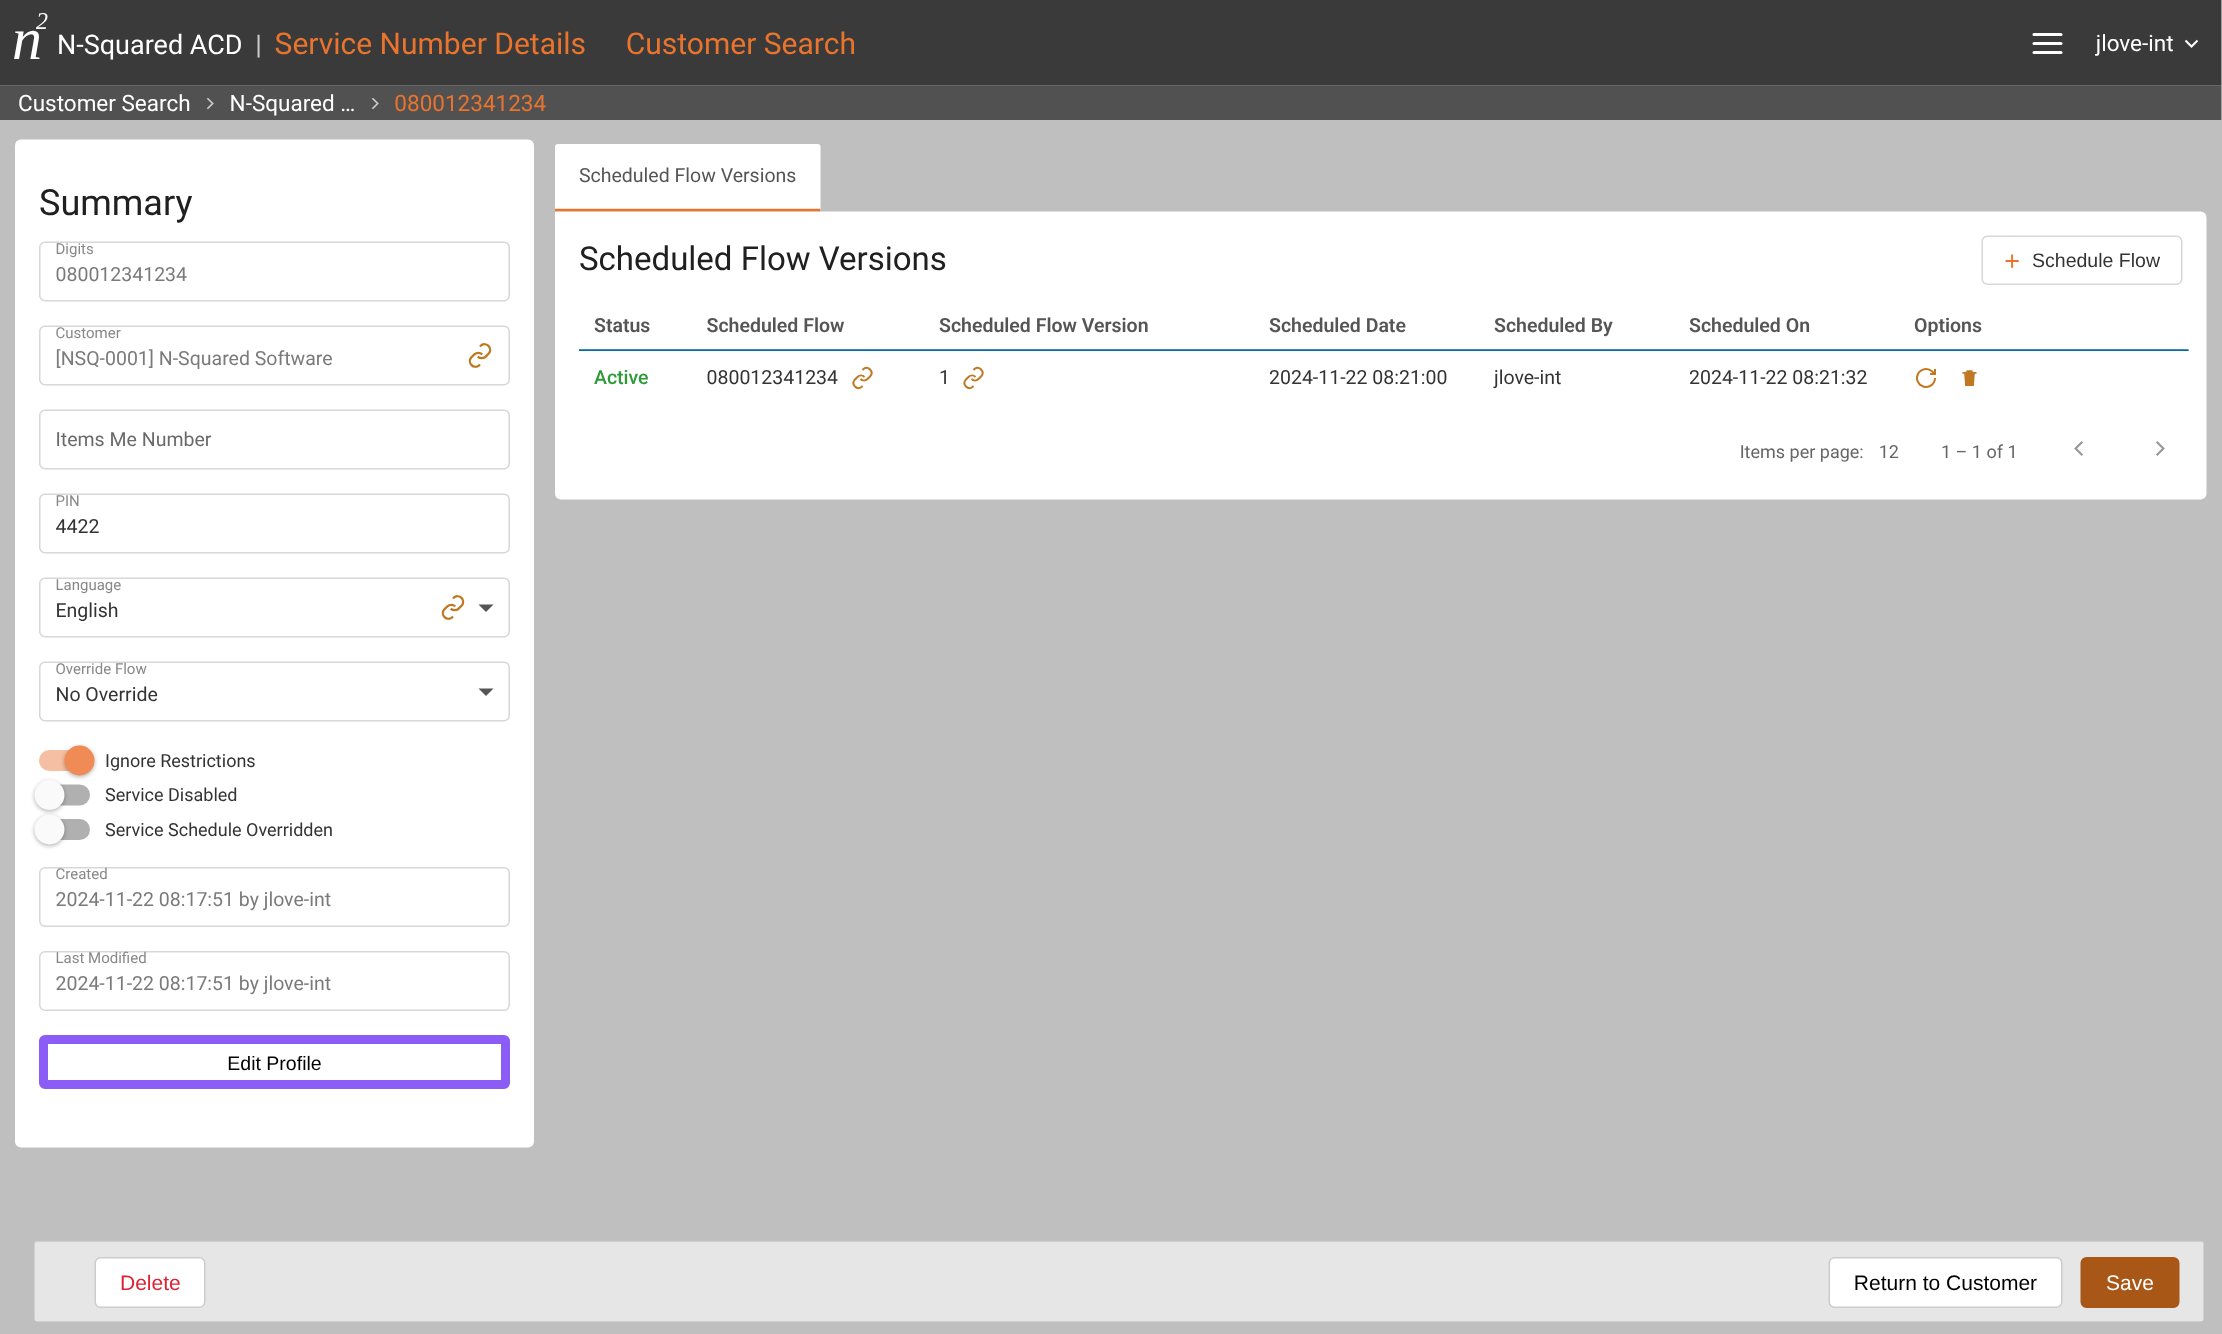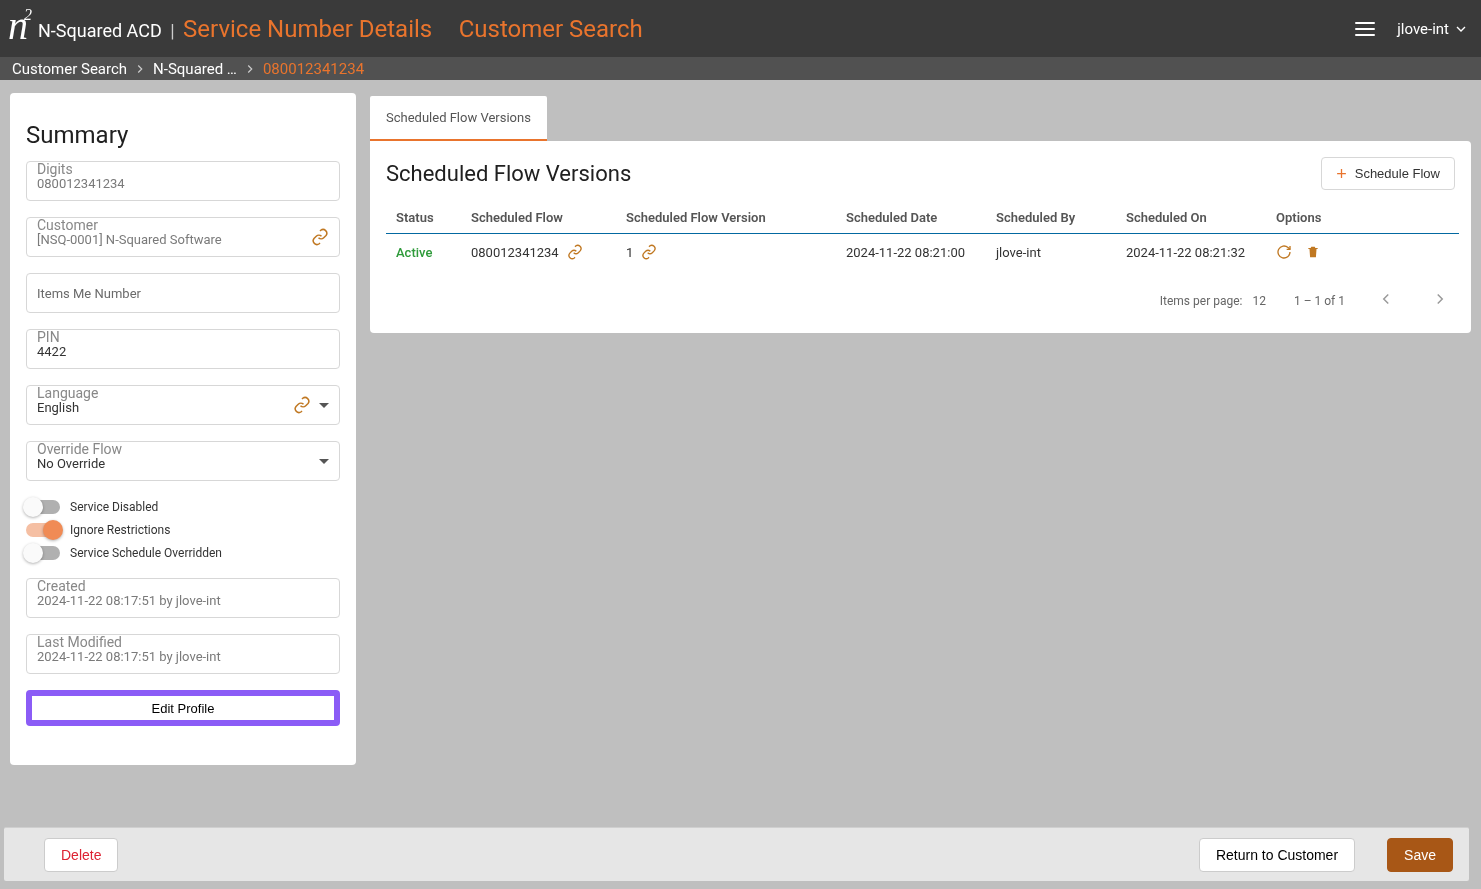--- a/index.html
+++ b/index.html
@@ -28,21 +28,21 @@
   .logo {
     font-family: "Brush Script MT", "Segoe Script", cursive;
     font-size: 40px;
     font-style: italic;
     margin: 0 6px 6px 4px;
     letter-spacing: -2px;
   }
   .logo sup { font-size: 16px; vertical-align: top; position:relative; top:4px; left:-2px;}
   .app-title { font-size: 18px; font-weight: 400; }
   .app-title .pipe { color: #ccc; margin: 0 4px; }
-  .nav-link { font-size: 24px; color: #e9742d; margin-left: 0px; cursor: pointer; }
+  .nav-link { font-size: 20px; color: #e9742d; margin-left: 0px; cursor: pointer; }
   .nav-link + .nav-link { margin-left: 22px; }
   .topbar-spacer { flex: 1; }
   .hamburger-icon { display:flex; flex-direction:column; gap:4px; margin-right:22px; cursor:pointer;}
   .hamburger-icon span { width:20px; height:2px; background:#fff; border-radius:1px;}
   .user-menu { display:flex; align-items:center; font-size:15px; cursor:pointer; }
   .user-menu svg { margin-left:4px; }
 
   
   .breadcrumbs {
     height: 23px;
@@ -89,21 +89,21 @@
     height: 40px;
     display:flex;
     align-items:center;
     padding: 0 10px;
   }
   .field.disabled { background:#fff; color:#8a8a8a;}
   .field .floated-label {
     position:absolute;
     top: -1px;
     left: 8px;
-    font-size: 14px;
+    font-size: 10px;
     color: #888;
     padding: 0 2px;
     transform: translateY(0);
   }
   .field .value {
     font-size: 13px;
     width:100%;
     color:#333;
     padding-top: 4px;
   }
@@ -183,23 +183,22 @@
   .pager-arrow { color:#9a9a9a; cursor:pointer; padding:4px;}
 
   
   .footer {
     position:absolute; left:0; right:0; bottom:0;
     height:54px;
     background:#e6e6e6;
     border-top:1px solid #cfcfcf;
     display:flex; align-items:center;
     padding: 0 16px 0 28px;
-    margin: 0 12px 8px 4px;
+    margin: 0 12px 8px 23px;
     border-radius:2px;
-    gap:20px;
   }
   .btn {
     border:1px solid #ccc; background:#fff; border-radius:4px; padding:8px 16px;
     font-size:14px; cursor:pointer;
   }
   .btn.delete { color:#d23; margin-left:12px;}
   .footer .spacer { flex:1; }
   .btn.save { background:#a85716; color:#fff; border-color:#a85716; margin-left:12px;}
 </style>
 </head>
@@ -286,30 +285,30 @@
     <div class="field">
       <span class="floated-label">Override Flow</span>
       <span class="value">No Override</span>
       <span class="right-icons">
         <span class="dropdown-arrow"></span>
       </span>
     </div>
 
     <div class="toggles">
       <div class="toggle-row">
+        <div class="toggle on">
+            <div class="knob"></div>
+          </div>
+        <span class="toggle-label">Ignore Restrictions</span>
+      </div>
+      <div class="toggle-row">
         <div class="toggle off">
             <div class="knob"></div>
           </div>
         <span class="toggle-label">Service Disabled</span>
-      </div>
-      <div class="toggle-row">
-        <div class="toggle on">
-            <div class="knob"></div>
-          </div>
-        <span class="toggle-label">Ignore Restrictions</span>
       </div>
       <div class="toggle-row">
         <div class="toggle off">
             <div class="knob"></div>
           </div>
         <span class="toggle-label">Service Schedule Overridden</span>
       </div>
     </div>
 
     <div class="field disabled">

